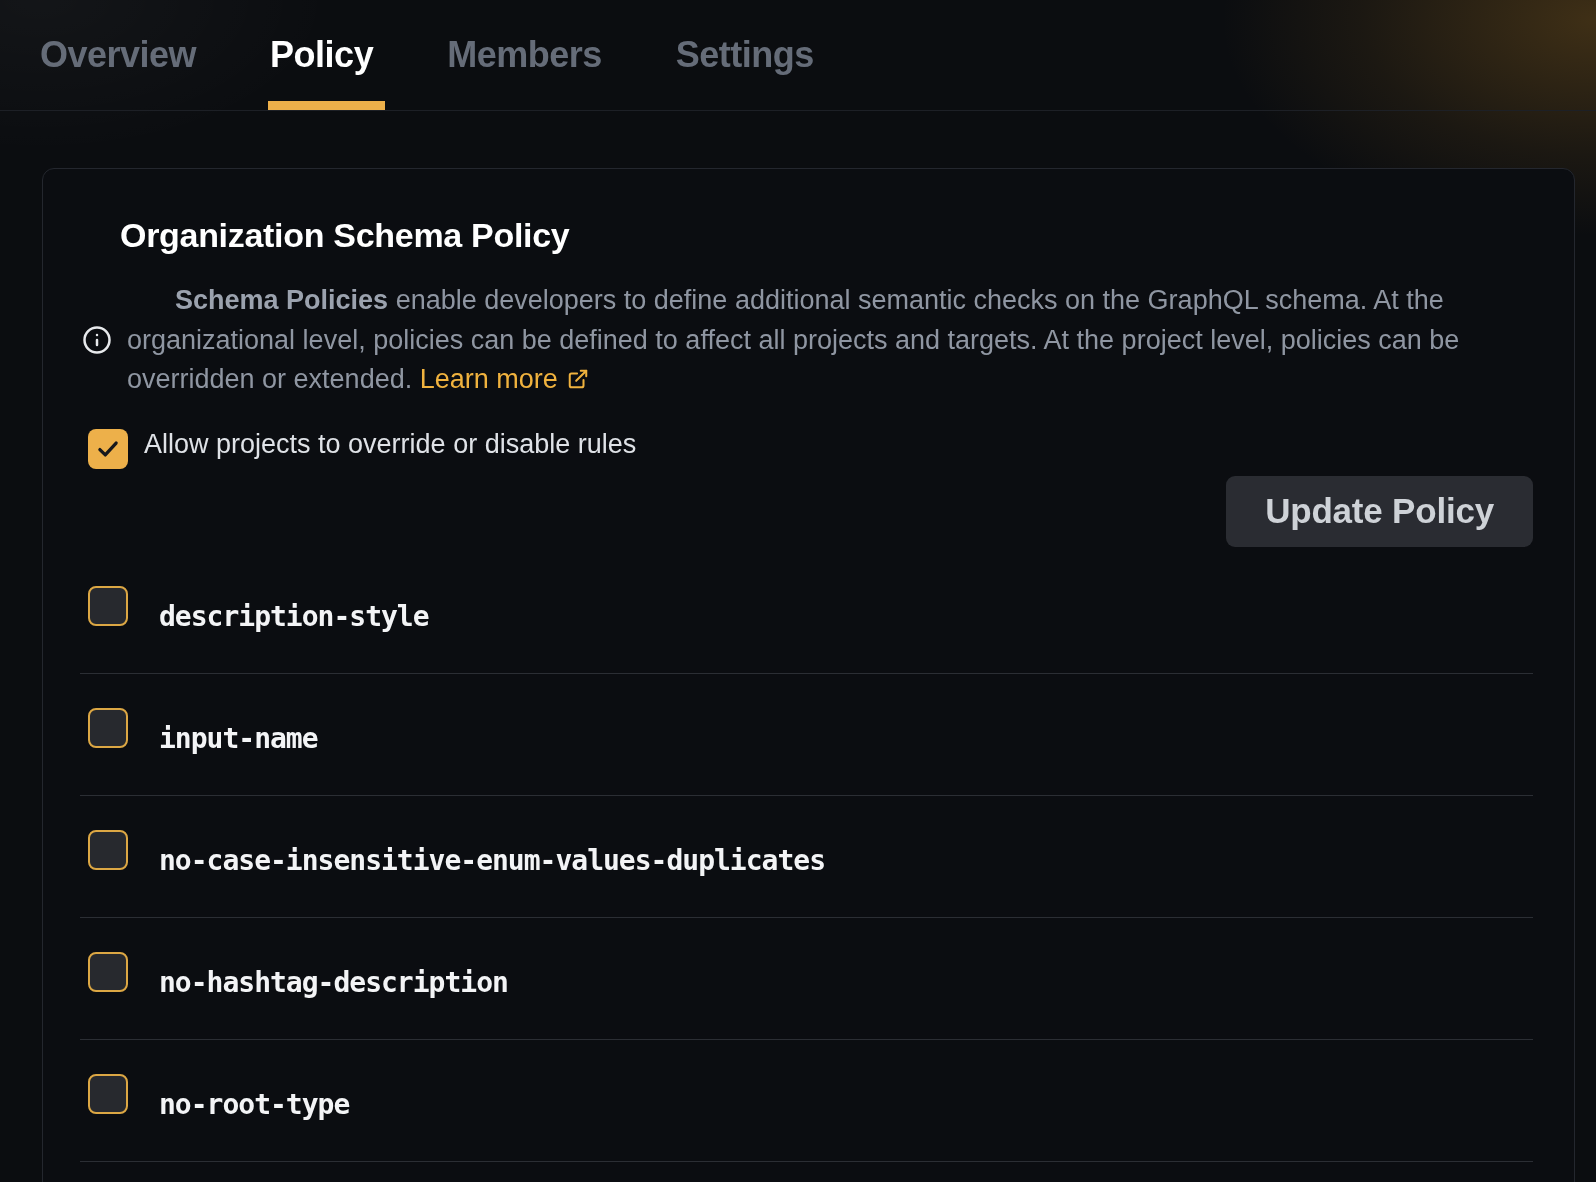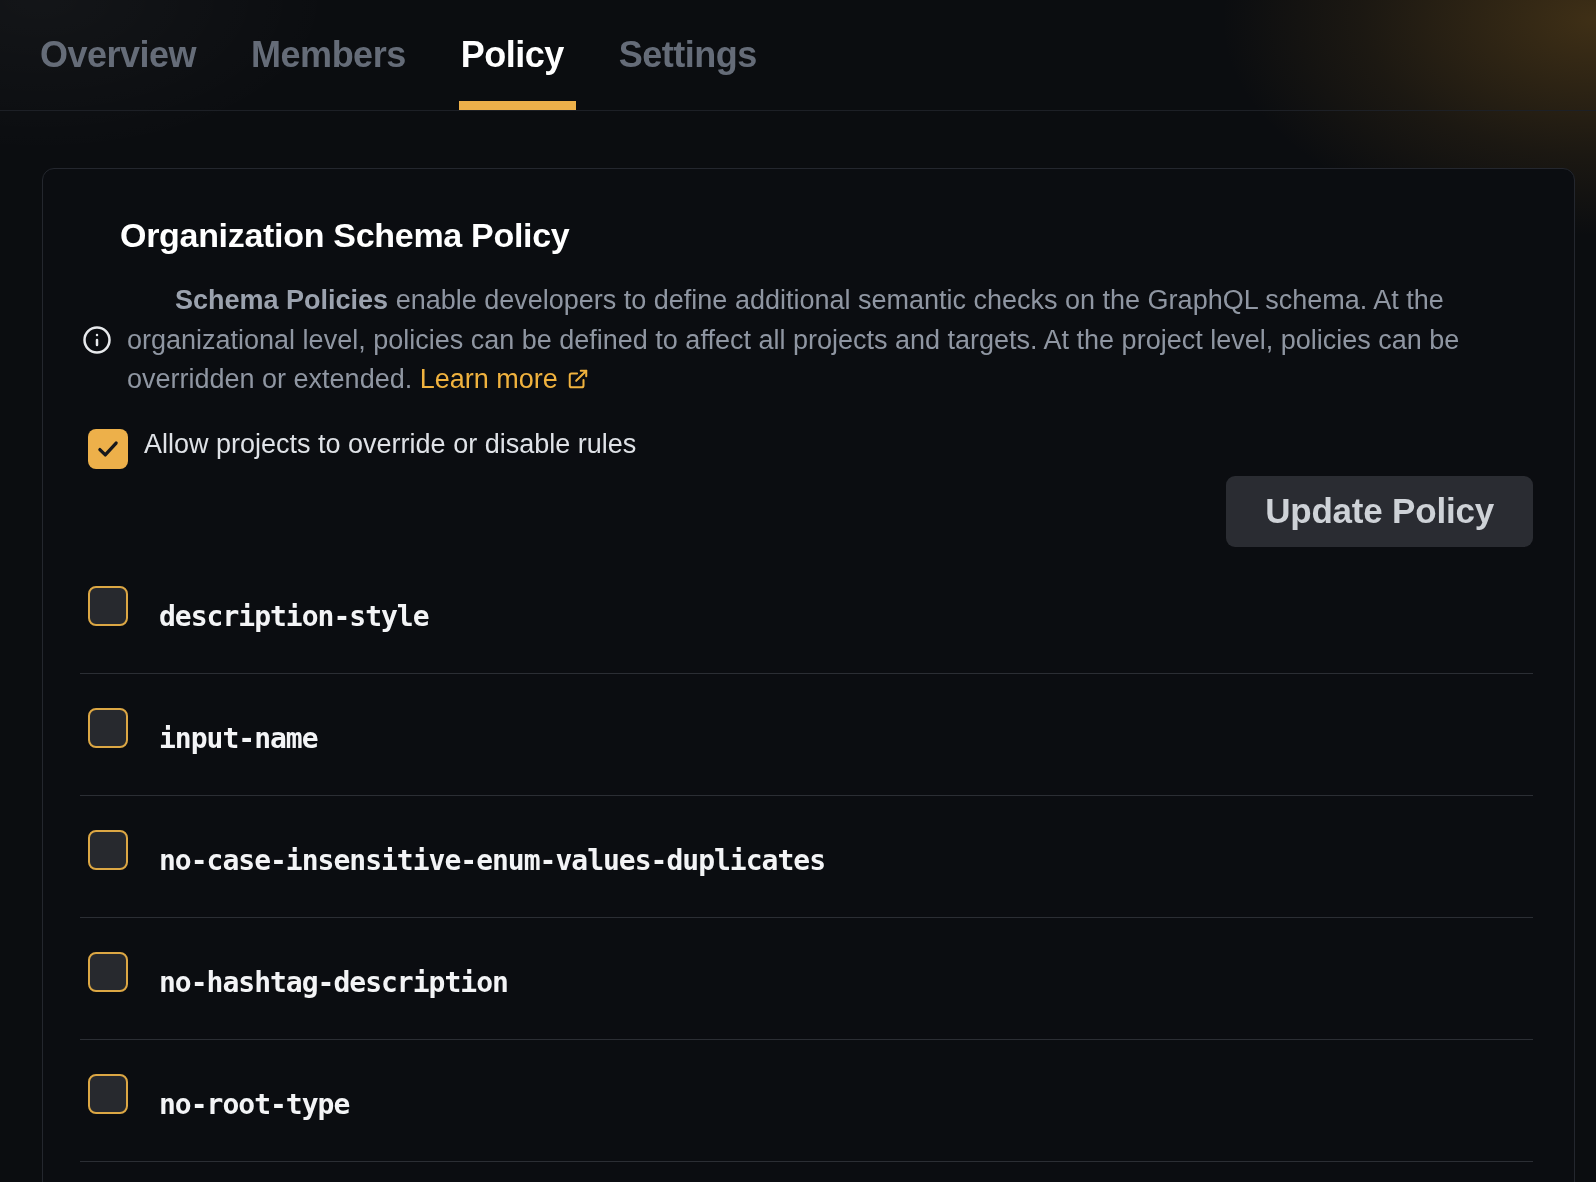--- a/index.html
+++ b/index.html
@@ -29,21 +29,21 @@
       var(--bg);
     color: #fff;
   }
 
   
   .header {
     height: 111px;
     border-bottom: 1px solid var(--header-border);
     display: flex;
     align-items: center;
-    gap: 55px;
+    gap: 74px;
     padding-left: 40px;
     position: relative;
   }
   .tab {
     position: relative;
     height: 100%;
     display: flex;
     align-items: center;
     font-size: 36px;
     font-weight: 700;
@@ -173,27 +173,27 @@
   }
 </style>
 </head>
 <body>
 
 <div class="header">
   <div class="tab">
     <span>Overview</span>
 
   </div>
-  <div class="tab">
-    <span>Members</span>
-
-  </div>
   <div class="tab active">
     <span>Policy</span>
     <span class="tab-underline"></span>
+  </div>
+  <div class="tab">
+    <span>Members</span>
+
   </div>
   <div class="tab">
     <span>Settings</span>
 
   </div>
 </div>
 
 <div class="card">
 
   <h1 class="card-title">Organization Schema Policy</h1>

